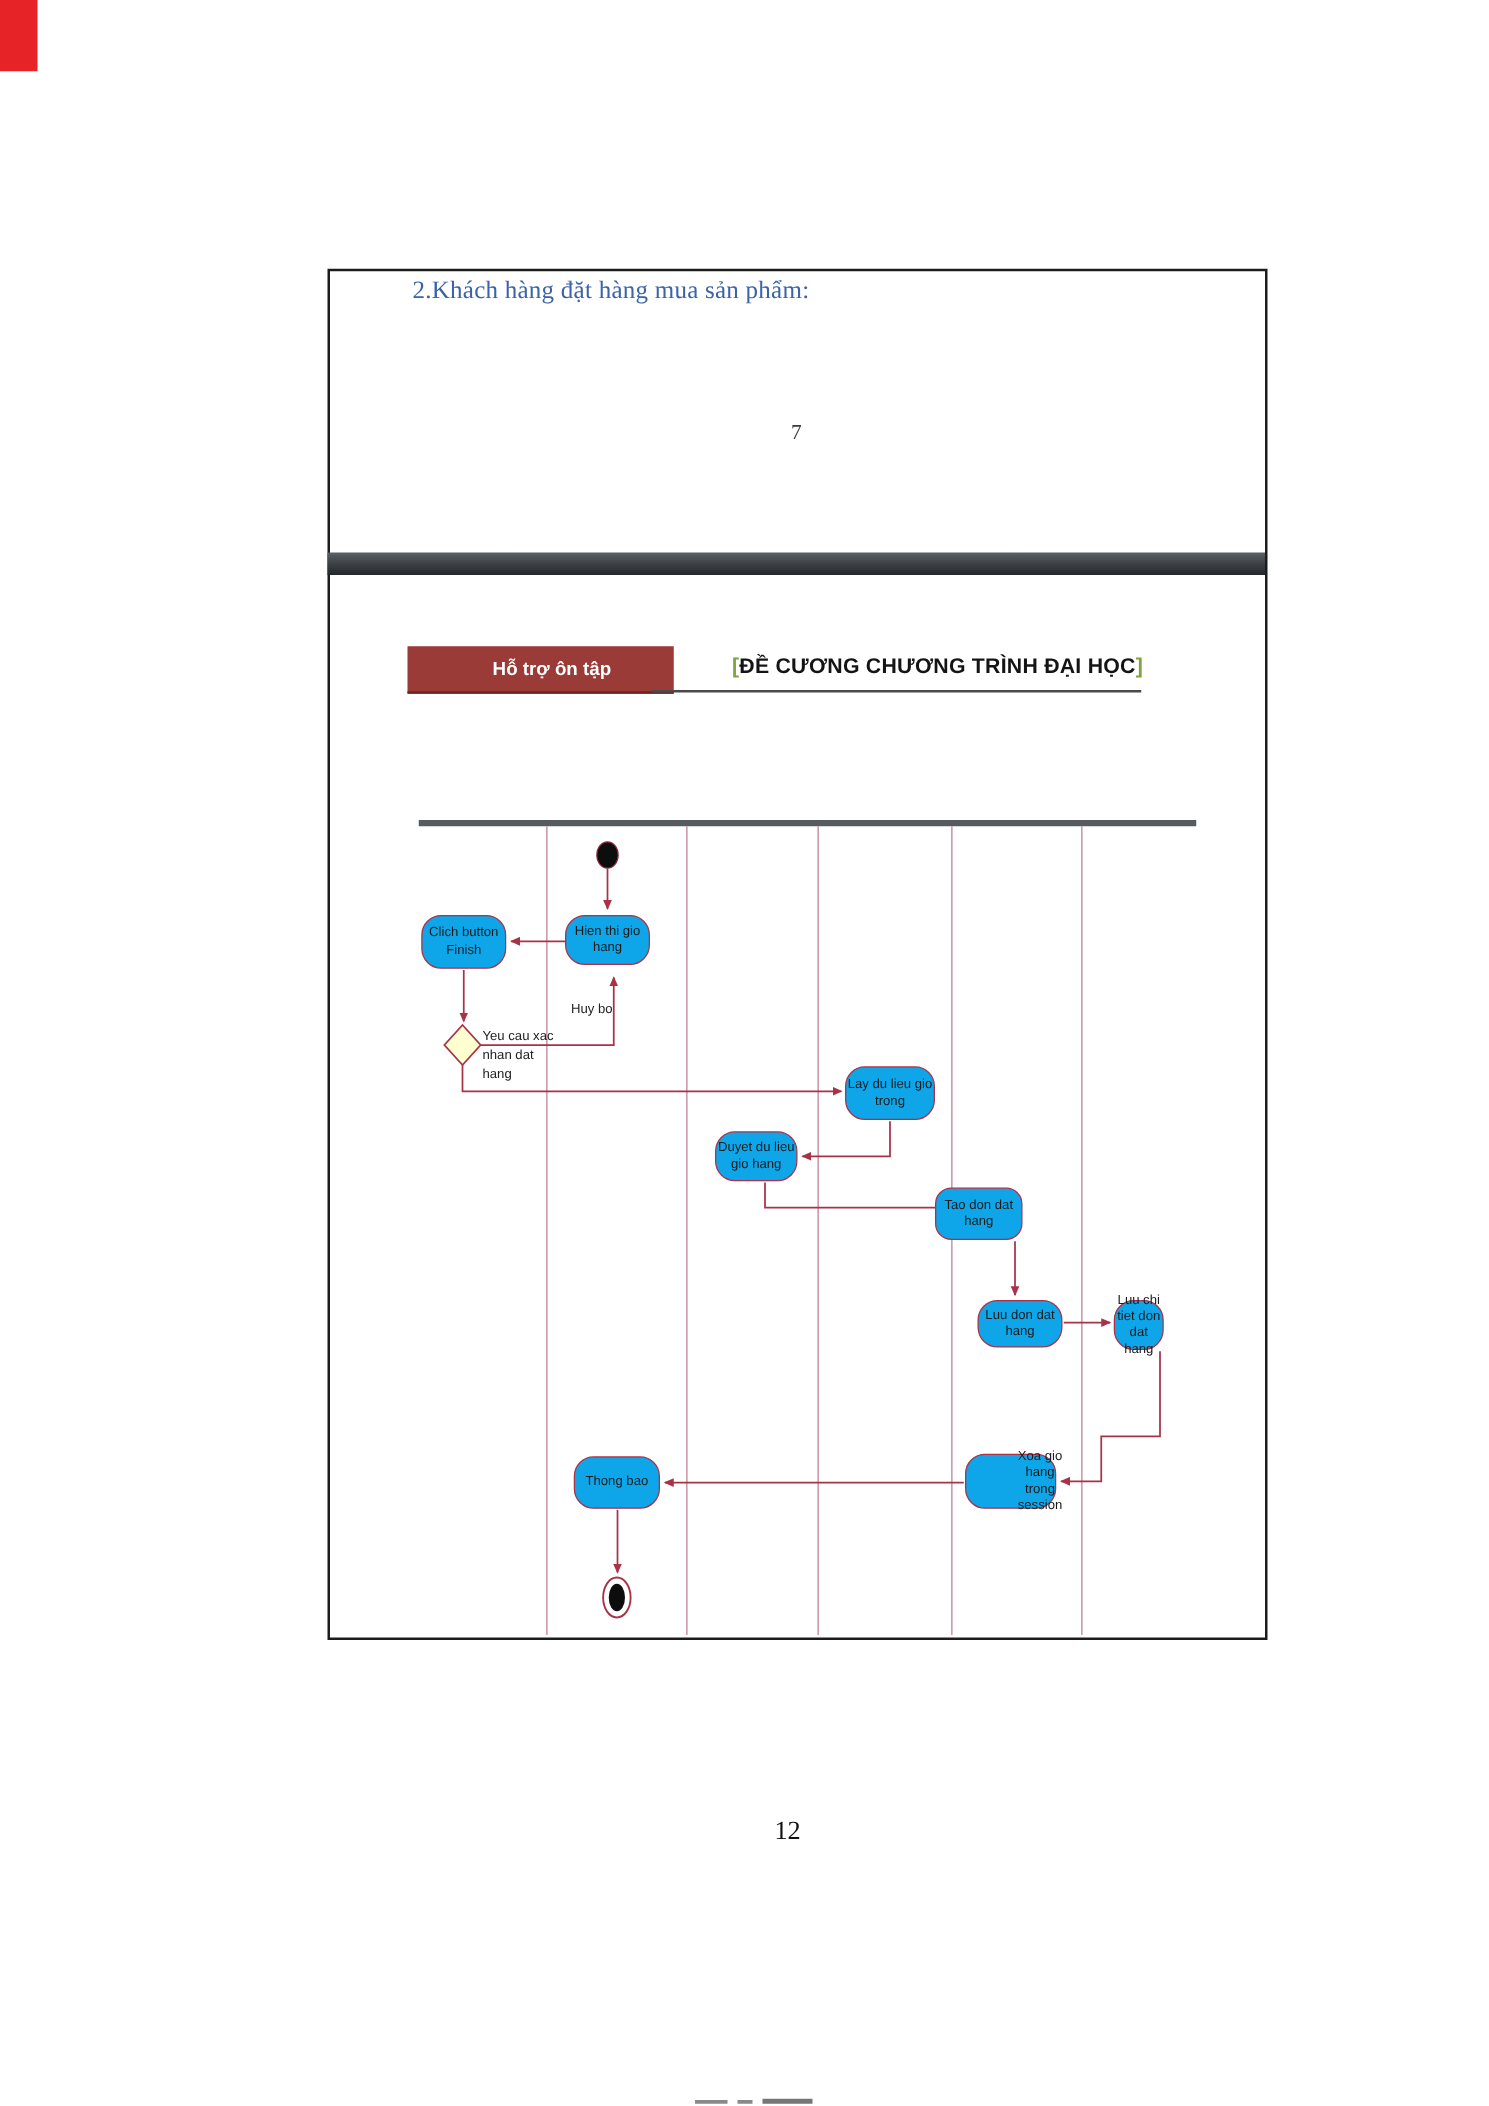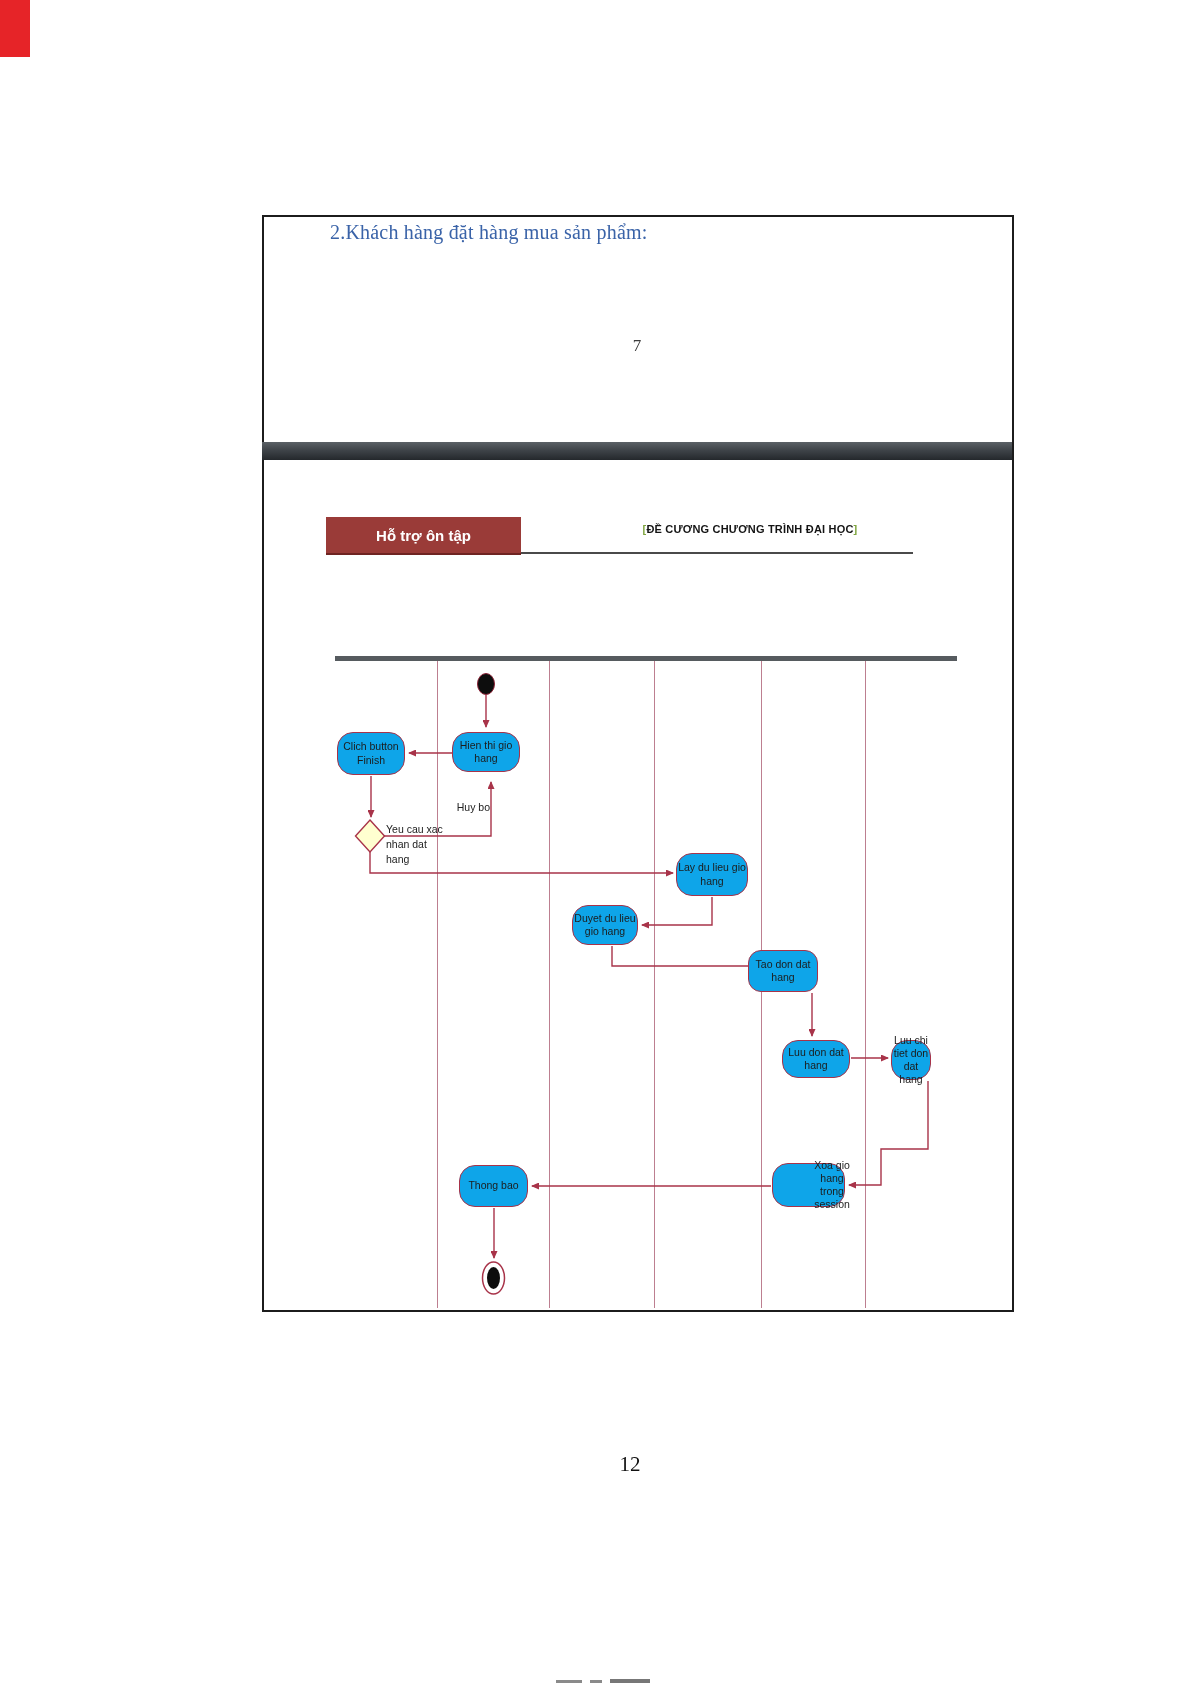--- a/index.html
+++ b/index.html
@@ -11,22 +11,22 @@
   
   .corner-stripe{left:0;top:0;width:30px;height:57px;background:#e62428;}
   
   .page-frame{left:262px;top:215px;width:748px;height:1093px;border:2px solid #1c1c1c;background:#ffffff;}
   .doc-heading{left:330px;top:221px;font-family:"Liberation Serif",serif;font-size:20px;color:#3a63a8;letter-spacing:.2px;}
   .page-num-7{left:597px;top:336px;width:80px;text-align:center;font-family:"Liberation Serif",serif;font-size:17px;color:#3b3b3b;}
   
   .sep-bar{left:262px;top:442px;width:750px;height:18px;background:linear-gradient(180deg,#5b6166 0%,#3f4449 45%,#24282c 100%);}
   
   .brand-box{left:326px;top:517px;width:195px;height:36px;background:#9a3b38;border-bottom:2px solid #6f2422;
-             display:flex;align-items:center;justify-content:center;color:#ffffff;font-weight:bold;font-size:15px;}
-  .doc-title{left:560px;top:523px;width:380px;text-align:center;font-weight:bold;font-size:11px;color:#141414;letter-spacing:.2px;}
+             display:flex;align-items:center;justify-content:center;color:#ffffff;font-weight:bold;font-size:15px;padding-left:18px;}
+  .doc-title{left:560px;top:523px;width:380px;text-align:center;font-weight:bold;font-size:17px;color:#141414;letter-spacing:.2px;}
   .doc-title .bracket{color:#7ea43e;}
   .title-rule{left:521px;top:552px;width:392px;height:2px;background:#4a4a4a;}
   
   .lane-band{left:335px;top:632px;width:622px;height:24px;background:#ececec;border:1px solid #b0b0b0;
              display:flex;box-sizing:border-box;}
   .lane-cell{border-right:1px solid #b0b0b0;display:flex;align-items:center;justify-content:center;
              font-size:9px;color:#333333;white-space:nowrap;overflow:hidden;}
   .lane-cell:last-child{border-right:none;}
   .band-shadow{left:335px;top:656px;width:622px;height:5px;background:#565b5f;}
   
@@ -98,21 +98,21 @@
     <polygon points="370,820 384.5,836 370,852 355.5,836" fill="#ffffd0" stroke="#a83349" stroke-width="1.4"></polygon>
 
     <g>
       <ellipse cx="493.5" cy="1278" rx="11" ry="16" fill="#ffffff" stroke="#a83349" stroke-width="1.5"></ellipse>
       <ellipse cx="493.5" cy="1278" rx="6.5" ry="11" fill="#0d0d0d"></ellipse>
     </g>
   </svg>
 
   <div class="node" style="left:337px;top:732px;width:68px;height:43px;">Clich button Finish</div>
   <div class="node" style="left:452px;top:732px;width:68px;height:40px;">Hien thi gio hang</div>
-  <div class="node" style="left:676px;top:853px;width:72px;height:43px;">Lay du lieu gio hang</div>
+  <div class="node" style="left:676px;top:853px;width:72px;height:43px;">Lay du lieu gio trong</div>
   <div class="node" style="left:572px;top:905px;width:66px;height:40px;">Duyet du lieu gio hang</div>
   <div class="node" style="left:748px;top:950px;width:70px;height:42px;border-radius:13px;">Tao don dat hang</div>
   <div class="node" style="left:782px;top:1040px;width:68px;height:38px;">Luu don dat hang</div>
   <div class="node" style="left:891px;top:1040px;width:40px;height:40px;">Luu chi tiet don dat hang</div>
   <div class="node" style="left:459px;top:1165px;width:69px;height:42px;">Thong bao</div>
   <div class="node" style="left:772px;top:1163px;width:73px;height:44px;padding-left:48px;">Xoa gio hang trong session</div>
 
   <div class="edge-label" style="left:454px;top:800px;width:36px;text-align:right;">Huy bo</div>
   <div class="edge-label" style="left:386px;top:822px;width:58px;">Yeu cau xac nhan dat hang</div>
 

